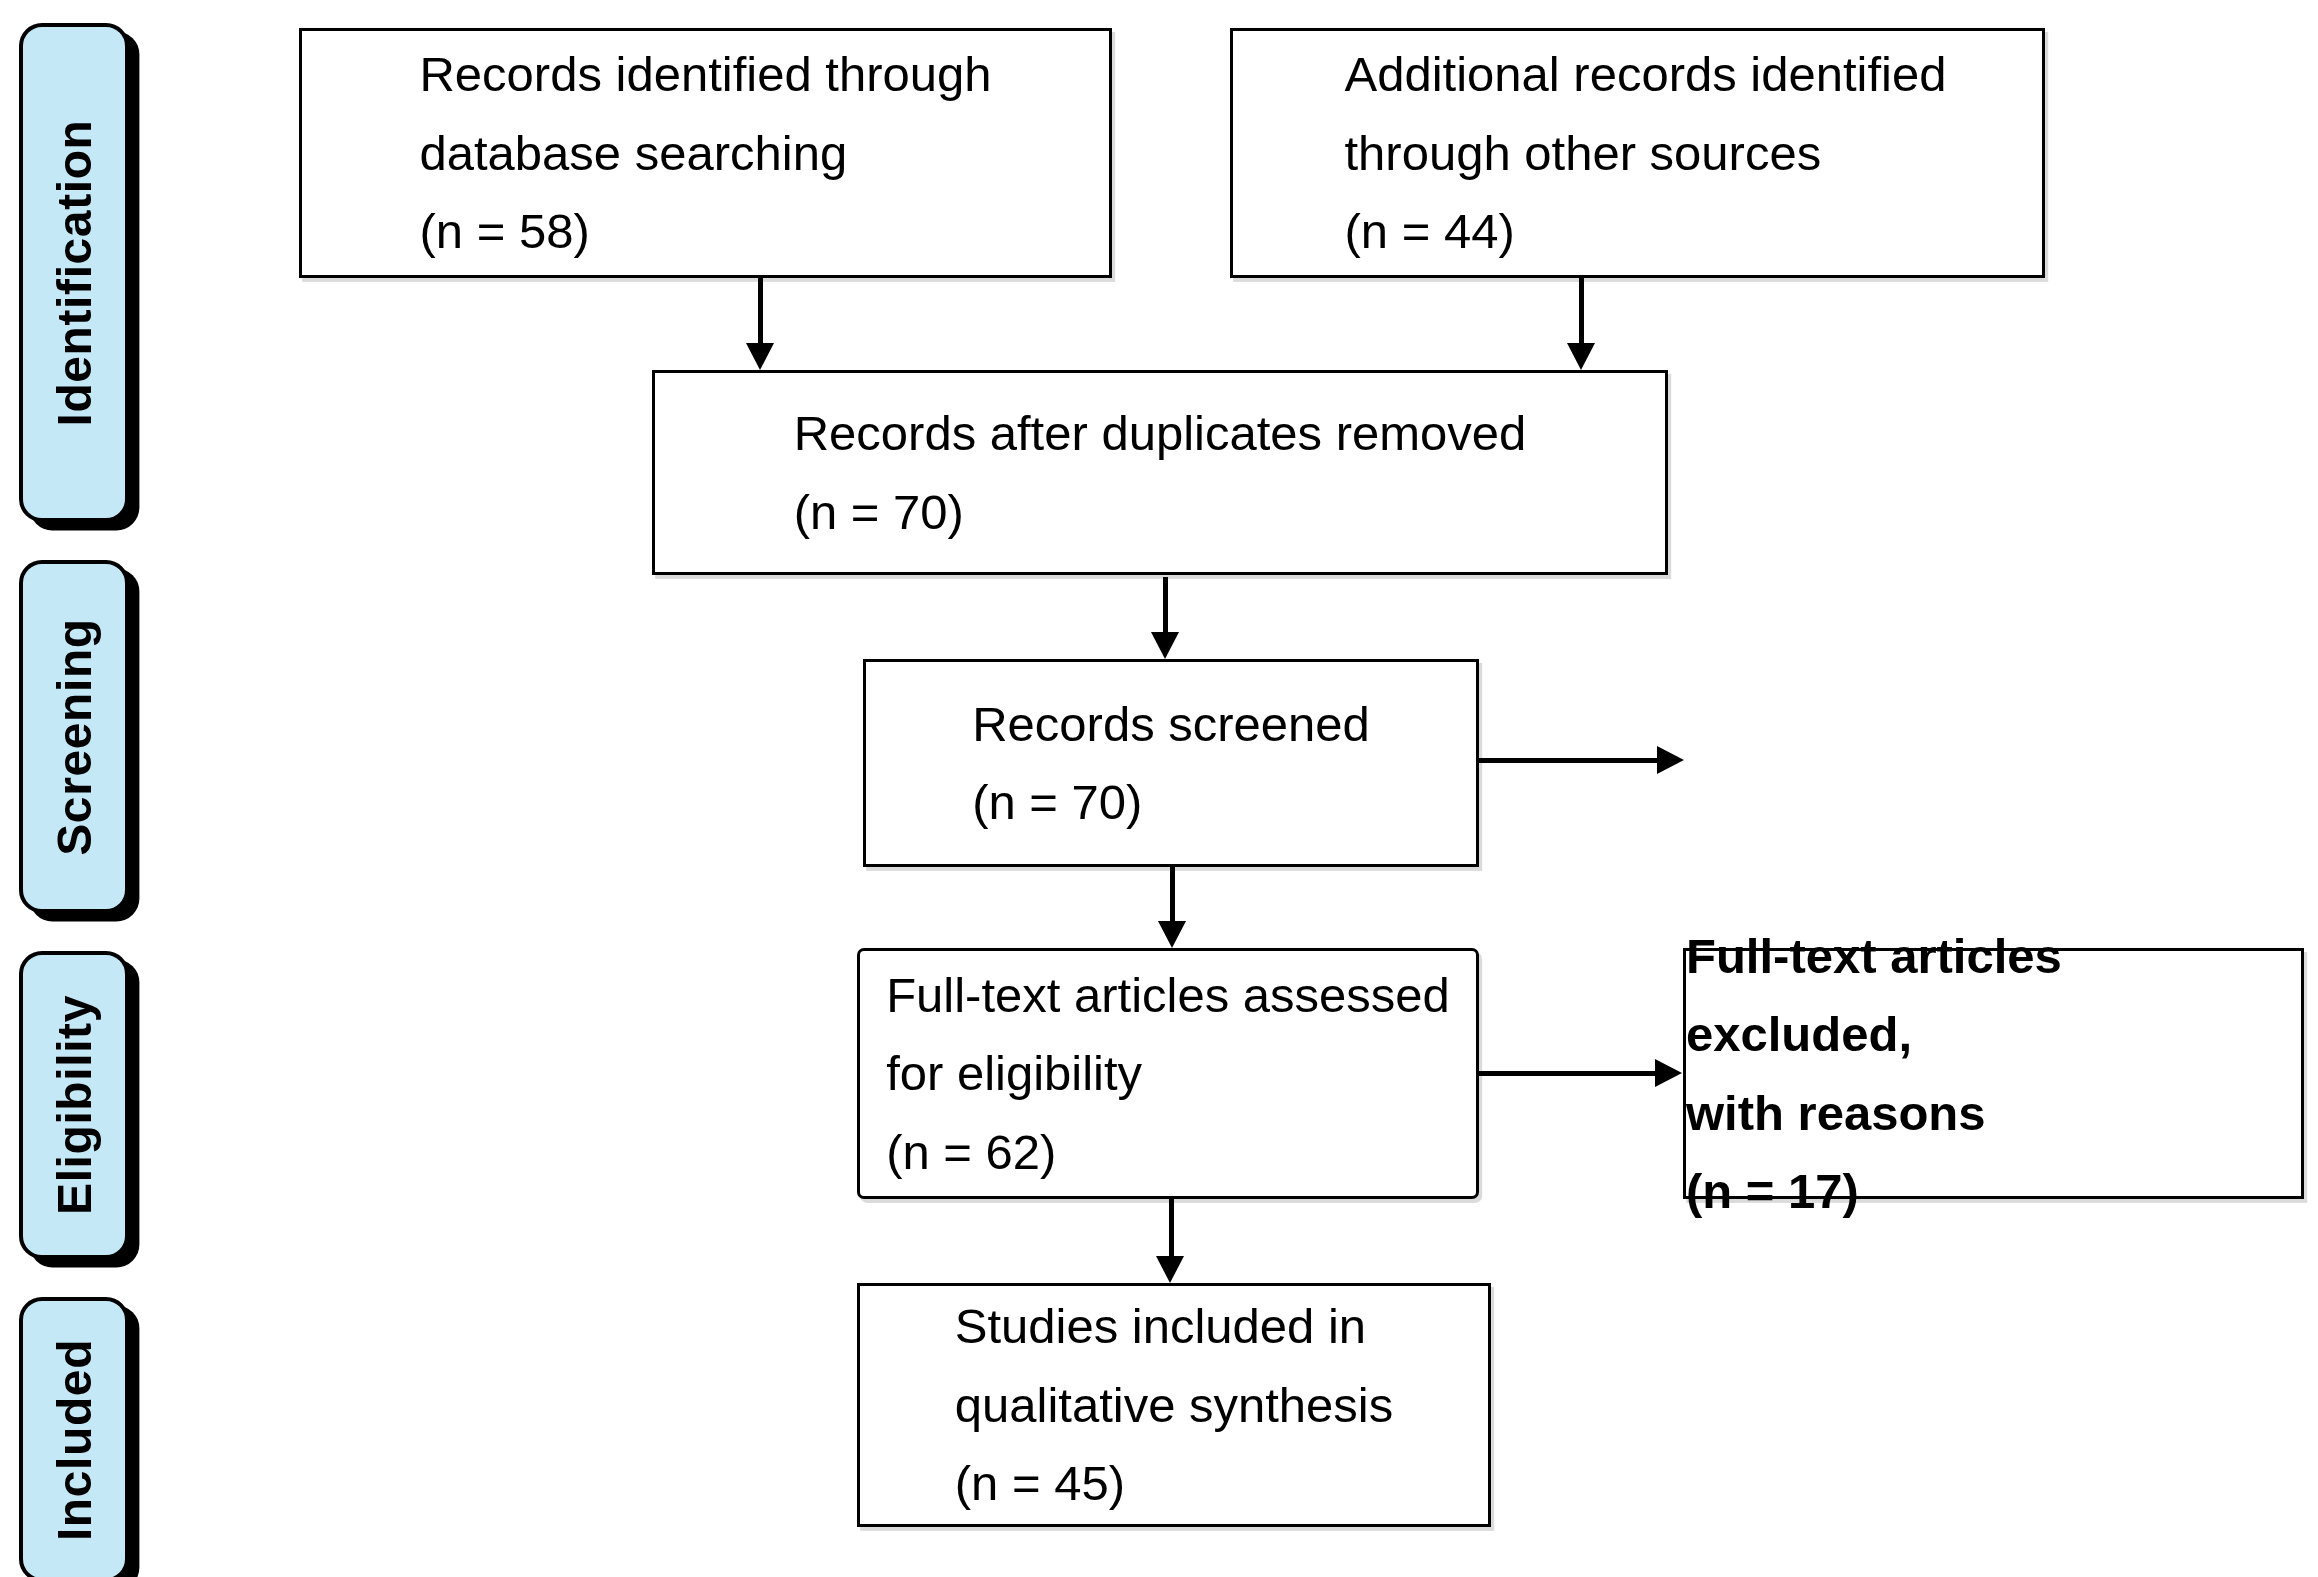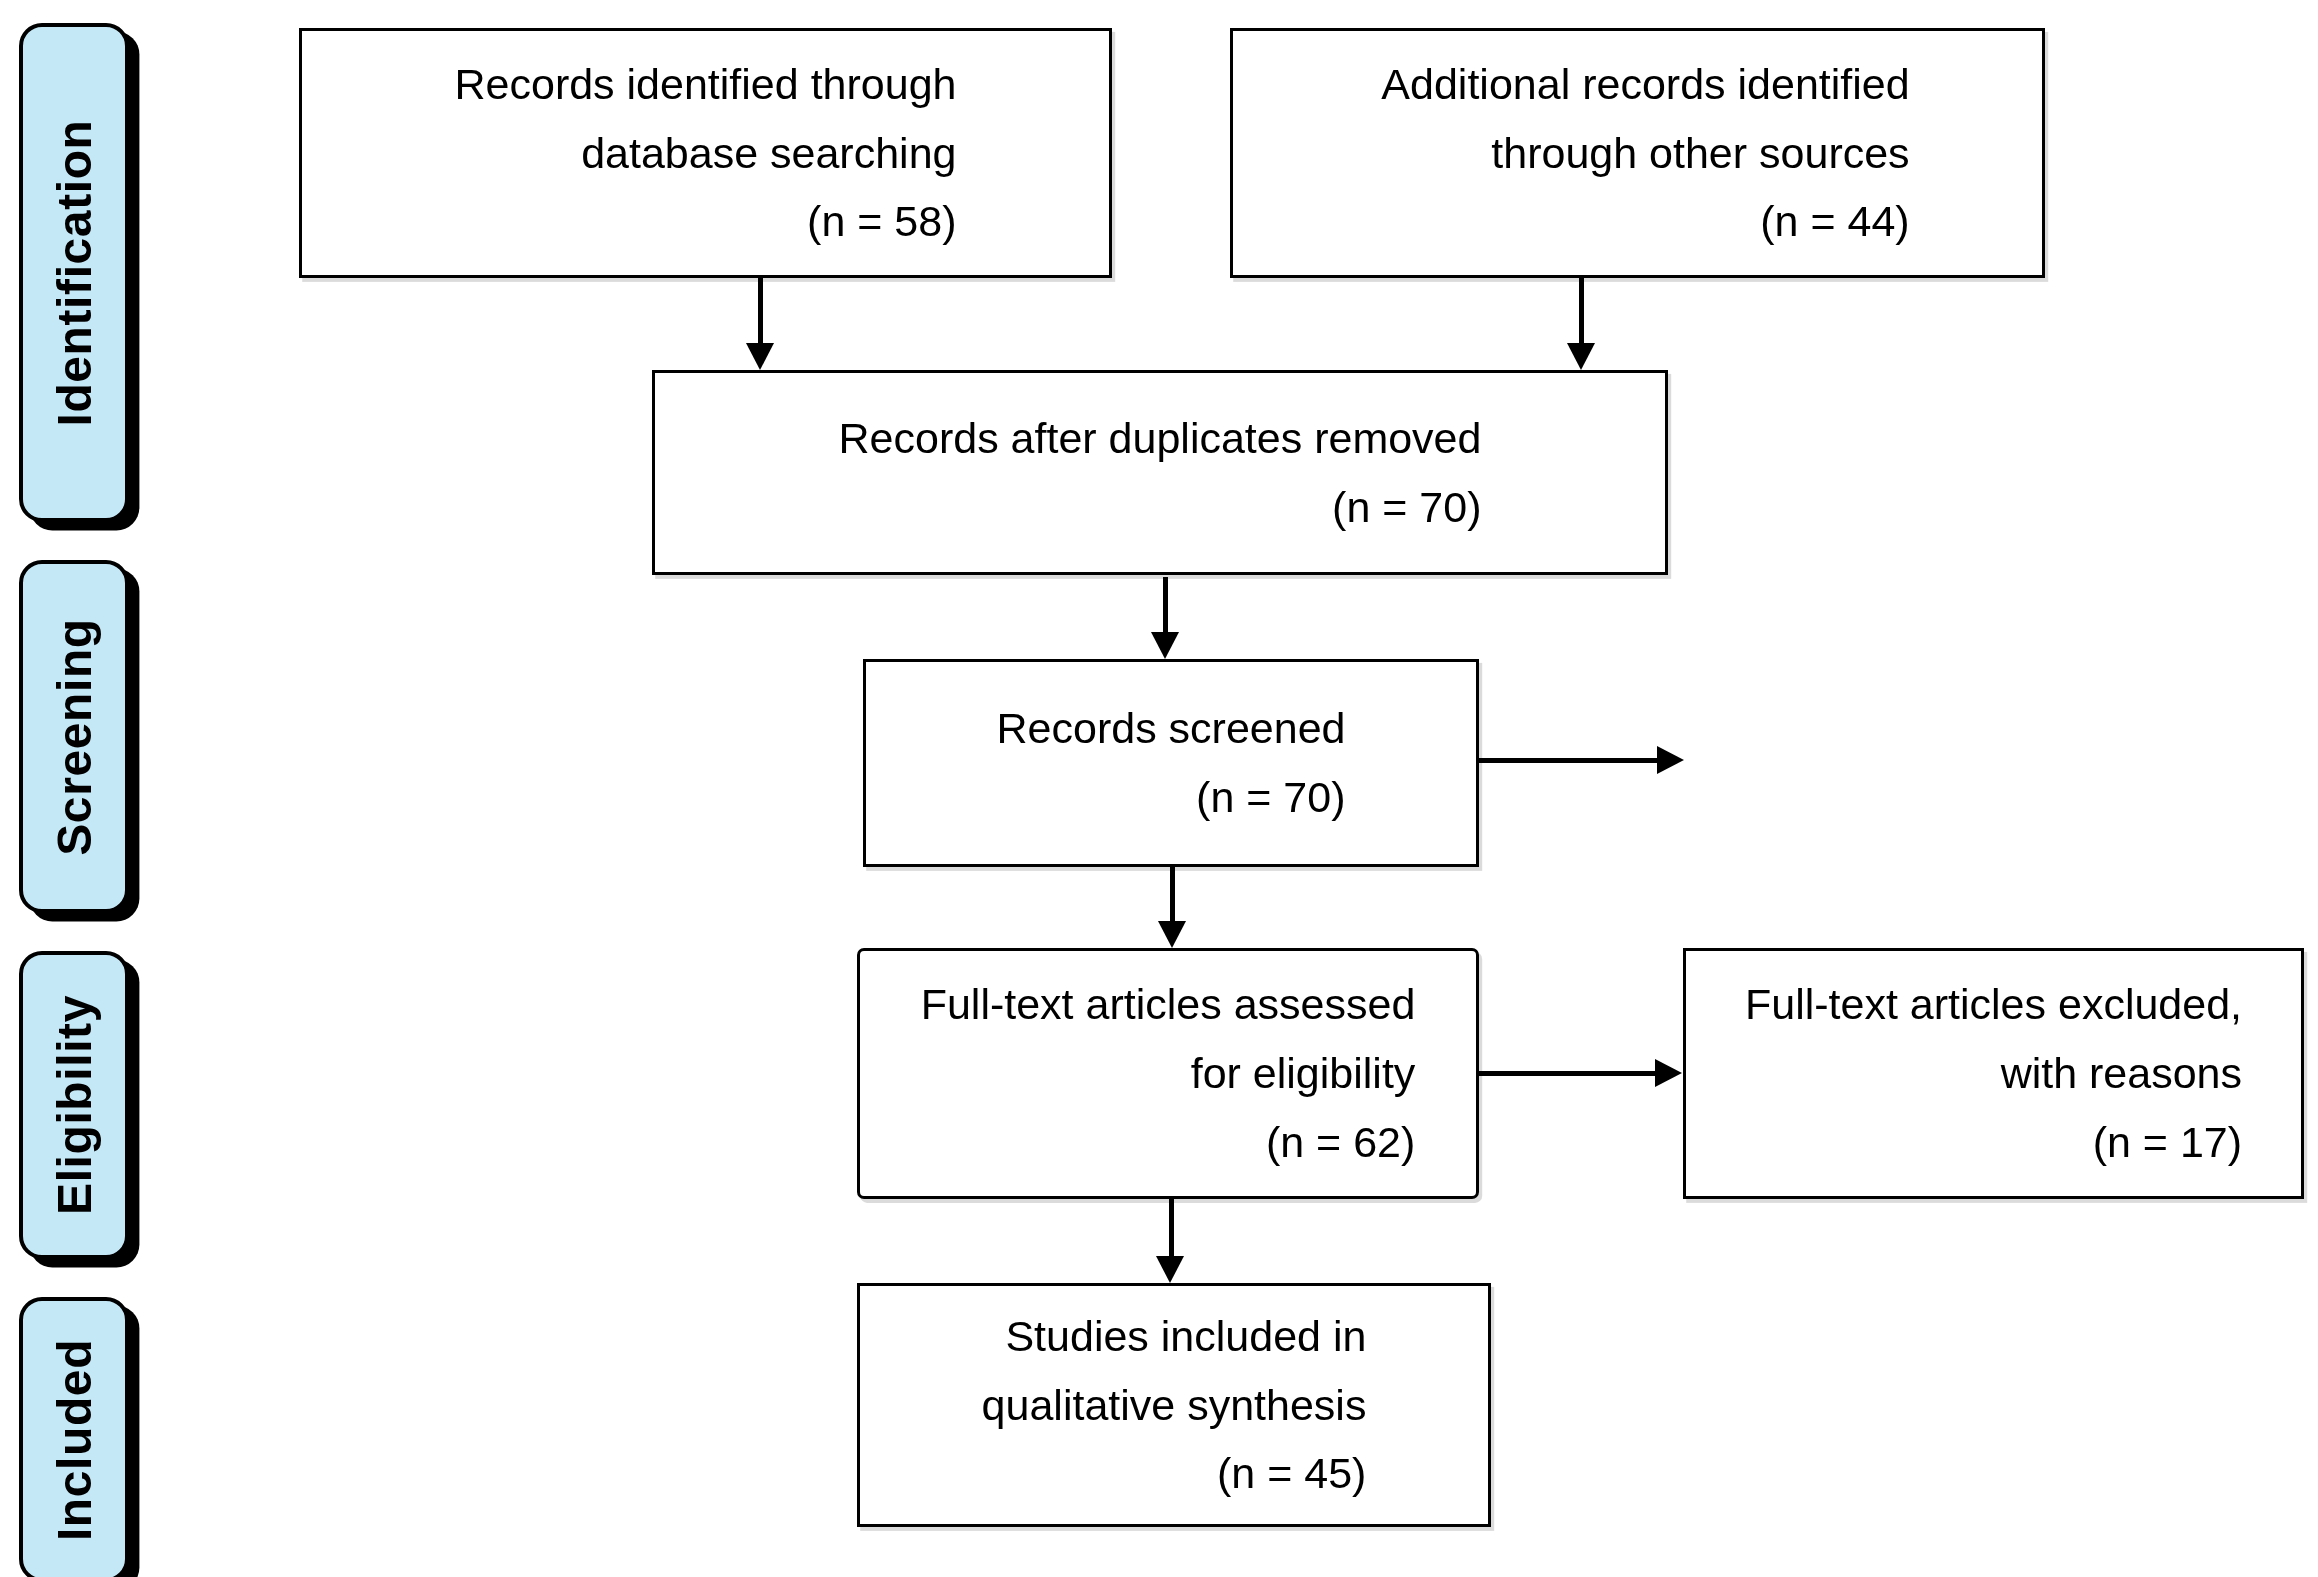--- a/index.html
+++ b/index.html
@@ -42,22 +42,22 @@
     background: var(--box-fill, #ffffff);
     border: 3.9px solid var(--line, #000000);
     box-shadow: 3.2px 3.9px 0 rgba(0,0,0,0.14);
     display: flex;
     align-items: center;
     justify-content: center;
     box-sizing: border-box;
   }
   .fbox-text {
     white-space: pre-line;
-    text-align: right;
-    font-size: 43px;
+    text-align: left;
+    font-size: 49px;
     line-height: 1.6;
   }
 
   
   .vline {
     position: absolute;
     width: 4.5px;
     background: var(--line, #000000);
   }
   .hline {
@@ -119,21 +119,21 @@
   <div class="fbox" style="left:863px; top:659px; width:616px; height:208px;">
     <span class="fbox-text">Records screened
 (n = 70)</span>
   </div>
 
   <div class="fbox" style="left:857px; top:948px; width:622px; height:251px;border-radius:7px;">
     <span class="fbox-text">Full-text articles assessed
 for eligibility
 (n = 62)</span>
   </div>
-  <div class="fbox" style="left:1683px; top:948px; width:621px; height:251px;">
+  <div class="fbox" style="left:1683px; top:948px; width:621px; height:251px;font-weight:bold;">
     <span class="fbox-text">Full-text articles excluded,
 with reasons
 (n = 17)</span>
   </div>
 
   <div class="fbox" style="left:857px; top:1283px; width:634px; height:244px;">
     <span class="fbox-text">Studies included in
 qualitative synthesis
 (n = 45)</span>
   </div>

